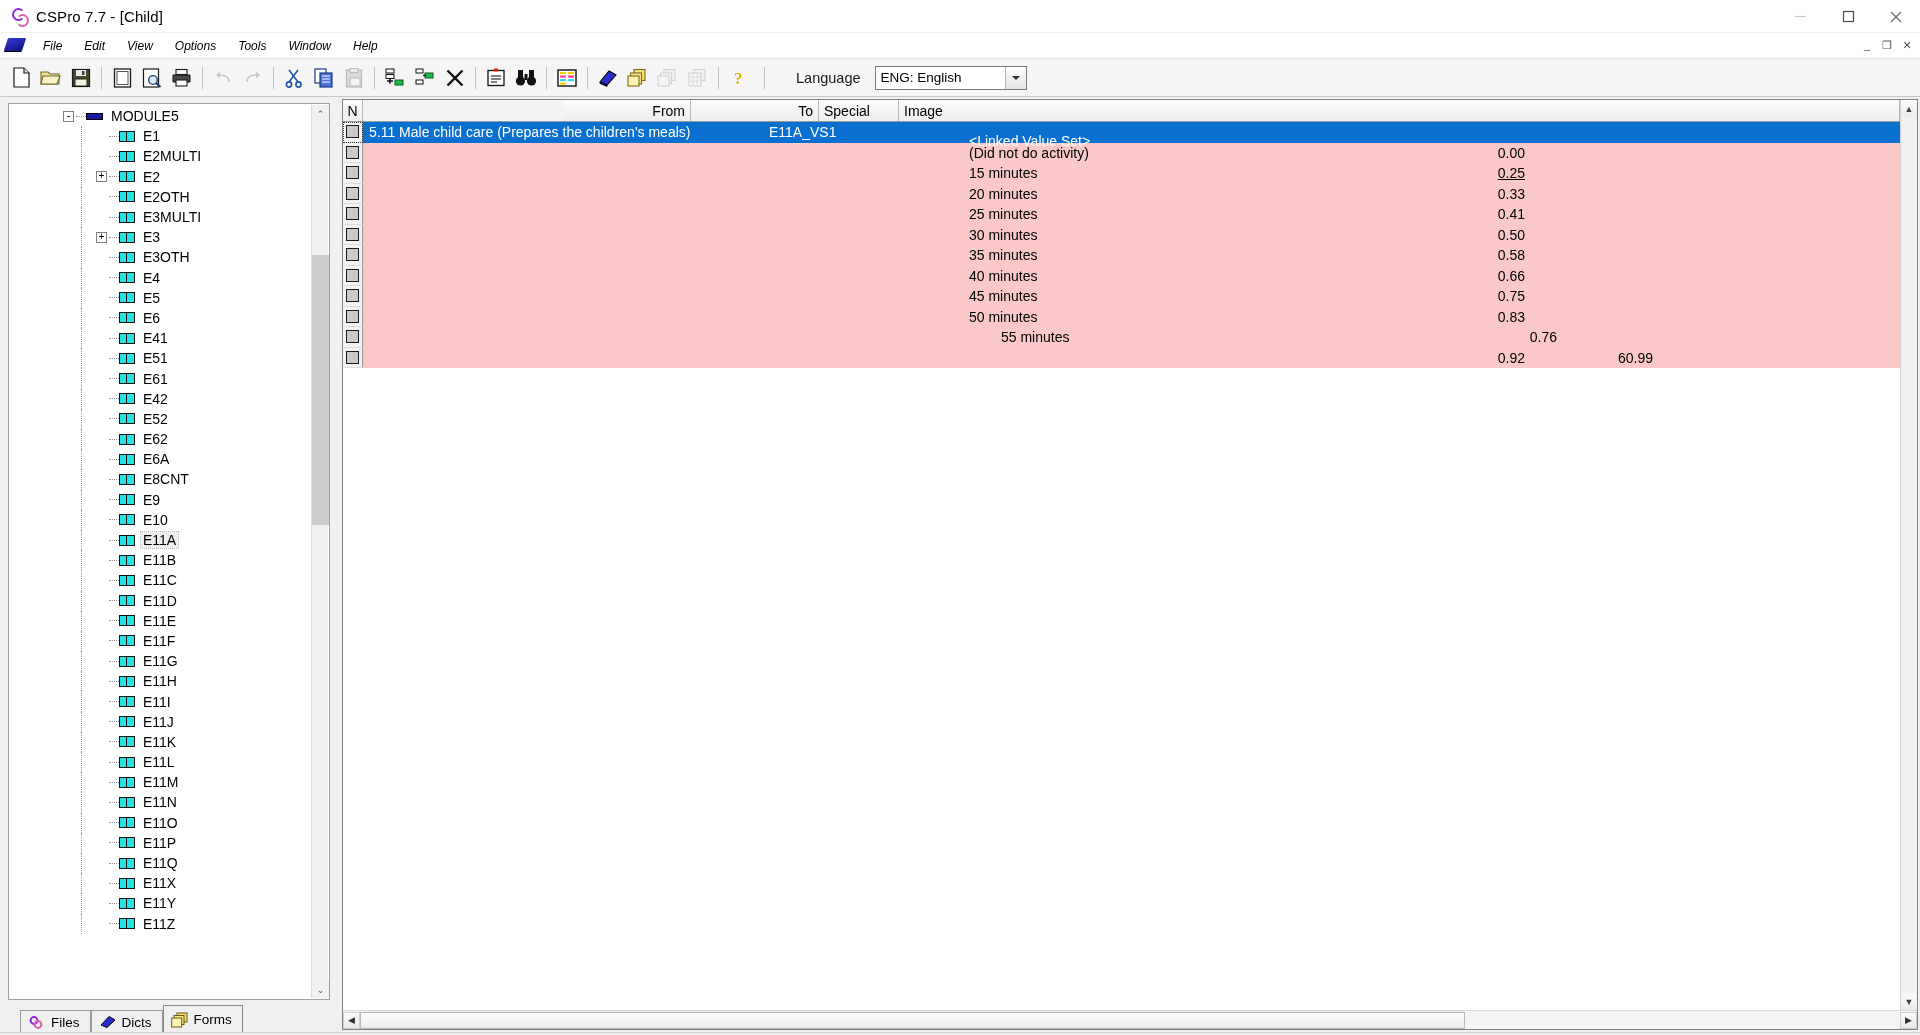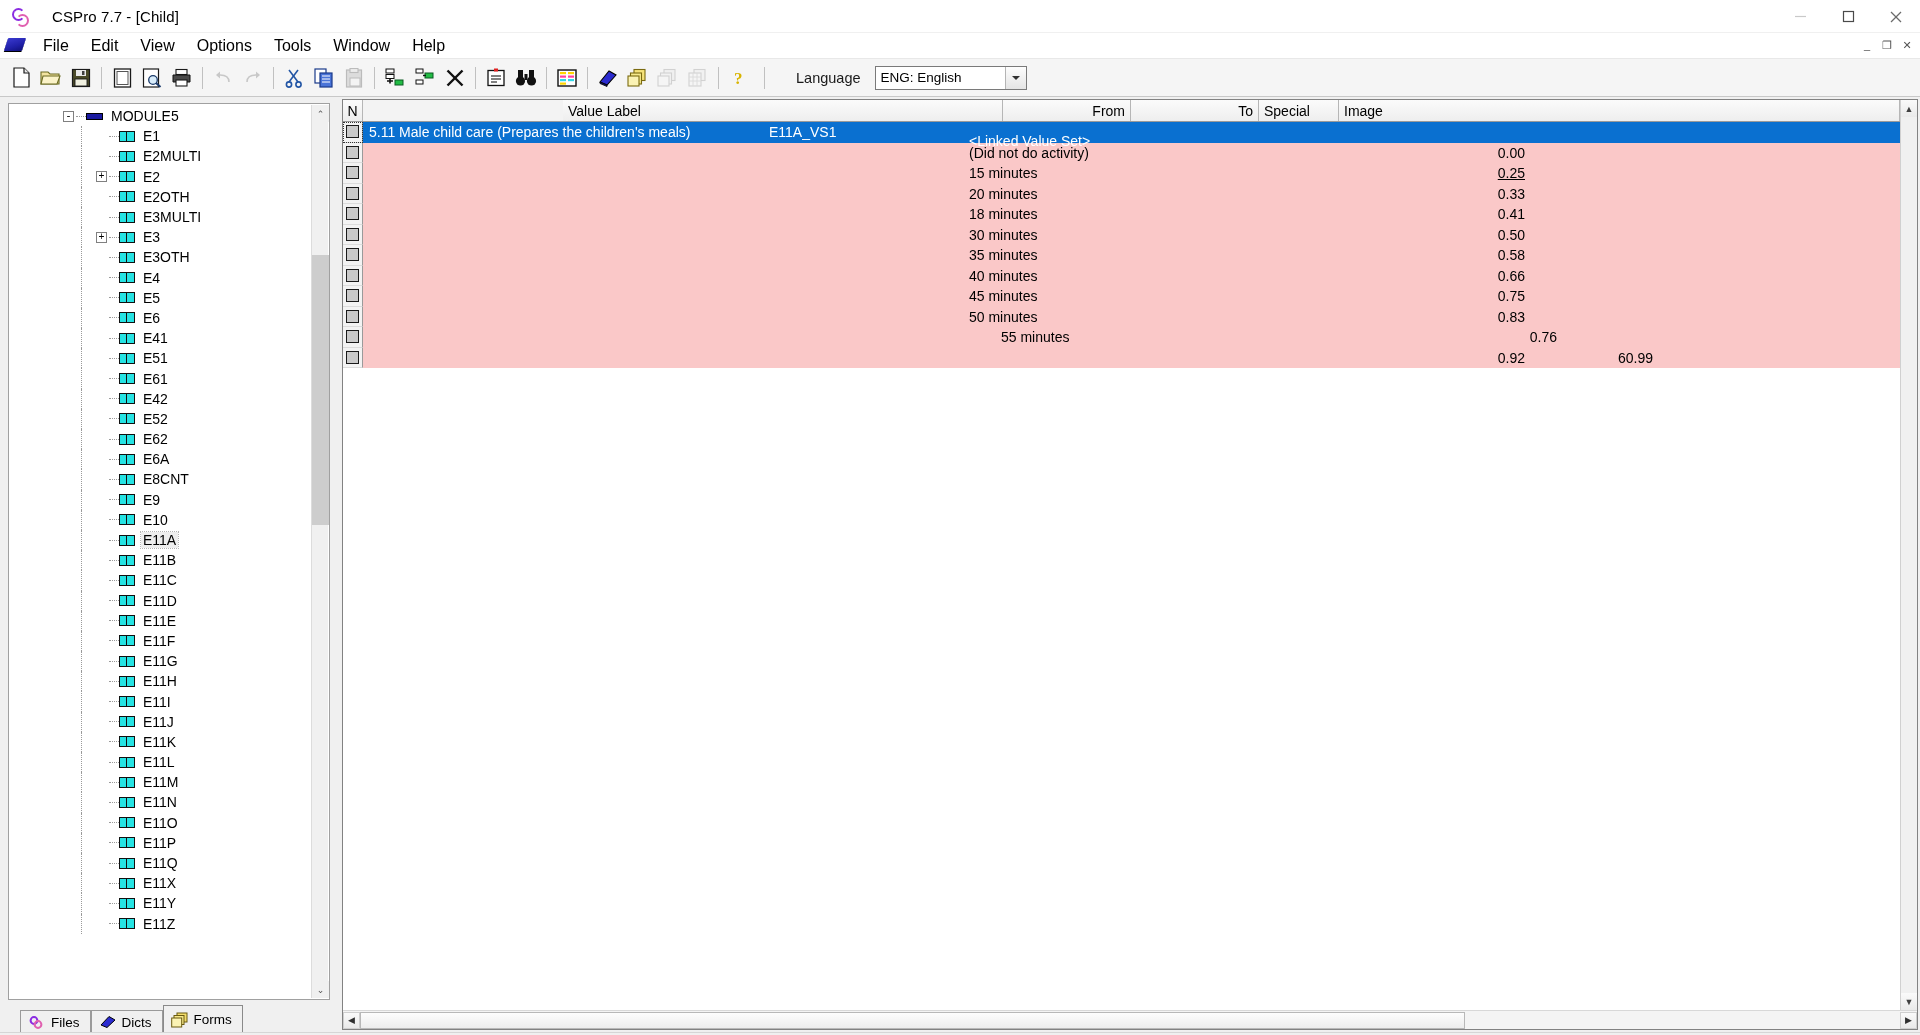--- a/index.html
+++ b/index.html
@@ -44,21 +44,20 @@
     left: 6px; top: 7px;
     width: 9px; height: 9px;
     border: 2.5px solid #e060b0;
     border-radius: 50%;
     border-left-color: transparent;
   }
   .title-text {
     font-size: 15px;
     color: #000;
     letter-spacing: .1px;
-    margin-left: 16px;
   }
   .win-controls {
     position: absolute;
     right: 0; top: 0;
     height: 33px;
     display: flex;
   }
   .win-btn {
     width: 48px; height: 33px;
     display: flex; align-items: center; justify-content: center;
@@ -84,24 +83,25 @@
     position: relative;
   }
   .book {
     width: 18px; height: 13px;
     background: linear-gradient(160deg,#3a3ad0 0%, #2020a8 60%, #10107a 100%);
     transform: skewX(-18deg);
     border-radius: 1px;
     box-shadow: 0 1px 0 #000;
   }
   .menu-item {
-    font-size: 16px;
+    font-size: 12px;
     padding: 2px 11px;
     color: #000;
     cursor: default;
+    font-style: italic;
   }
   .mdi-controls {
     position: absolute; right: 4px; top: 3px;
     display: flex; gap: 2px;
   }
   .mdi-btn {
     width: 18px; height: 18px;
     display: flex; align-items: center; justify-content: center;
     font-size: 11px; color: #555;
     font-family: "Liberation Sans", sans-serif;
@@ -1090,21 +1090,20 @@
 
   <div class="splitter"></div>
 
   <div class="rightpane">
     <div class="gridframe">
       <div class="grid-scrollrow">
         <div class="grid-main">
           <div class="ghead" id="grid-head">
               <div class="gh num" style="width: 20px;">N</div>
               <div class="gh" style="width: 200px; margin-top: 34px;">Value Set Name</div>
-              <div class="gh" style="width: 440px;">Value Label</div>
               <div class="gh right" style="width: 128px;">From</div>
               <div class="gh right" style="width: 128px;">To</div>
               <div class="gh" style="width: 80px;">Special</div>
               <div class="gh" style="width: 120px; flex: 1 1 auto;">Image</div>
             </div>
           <div class="gbody" id="grid-body">
               <div class="grow selected">
                 <div class="rowbox cursor">
                   <span class="sq"></span>
                 </div>
@@ -1151,21 +1150,21 @@
                 <div class="gcell right" style="width: 128px;"></div>
                 <div class="gcell" style="width: 80px;"></div>
                 <div class="gcell" style="width: 120px; flex: 1 1 auto;"></div>
               </div>
               <div class="grow tinted">
                 <div class="rowbox">
                   <span class="sq"></span>
                 </div>
                 <div class="gcell" style="width: 400px;"></div>
                 <div class="gcell" style="width: 200px;"></div>
-                <div class="gcell" style="width: 440px;">18 minutes</div>
+                <div class="gcell" style="width: 440px;">25 minutes</div>
                 <div class="gcell right" style="width: 128px;">0.41</div>
                 <div class="gcell right" style="width: 128px;"></div>
                 <div class="gcell" style="width: 80px;"></div>
                 <div class="gcell" style="width: 120px; flex: 1 1 auto;"></div>
               </div>
               <div class="grow tinted">
                 <div class="rowbox">
                   <span class="sq"></span>
                 </div>
                 <div class="gcell" style="width: 400px;"></div>

